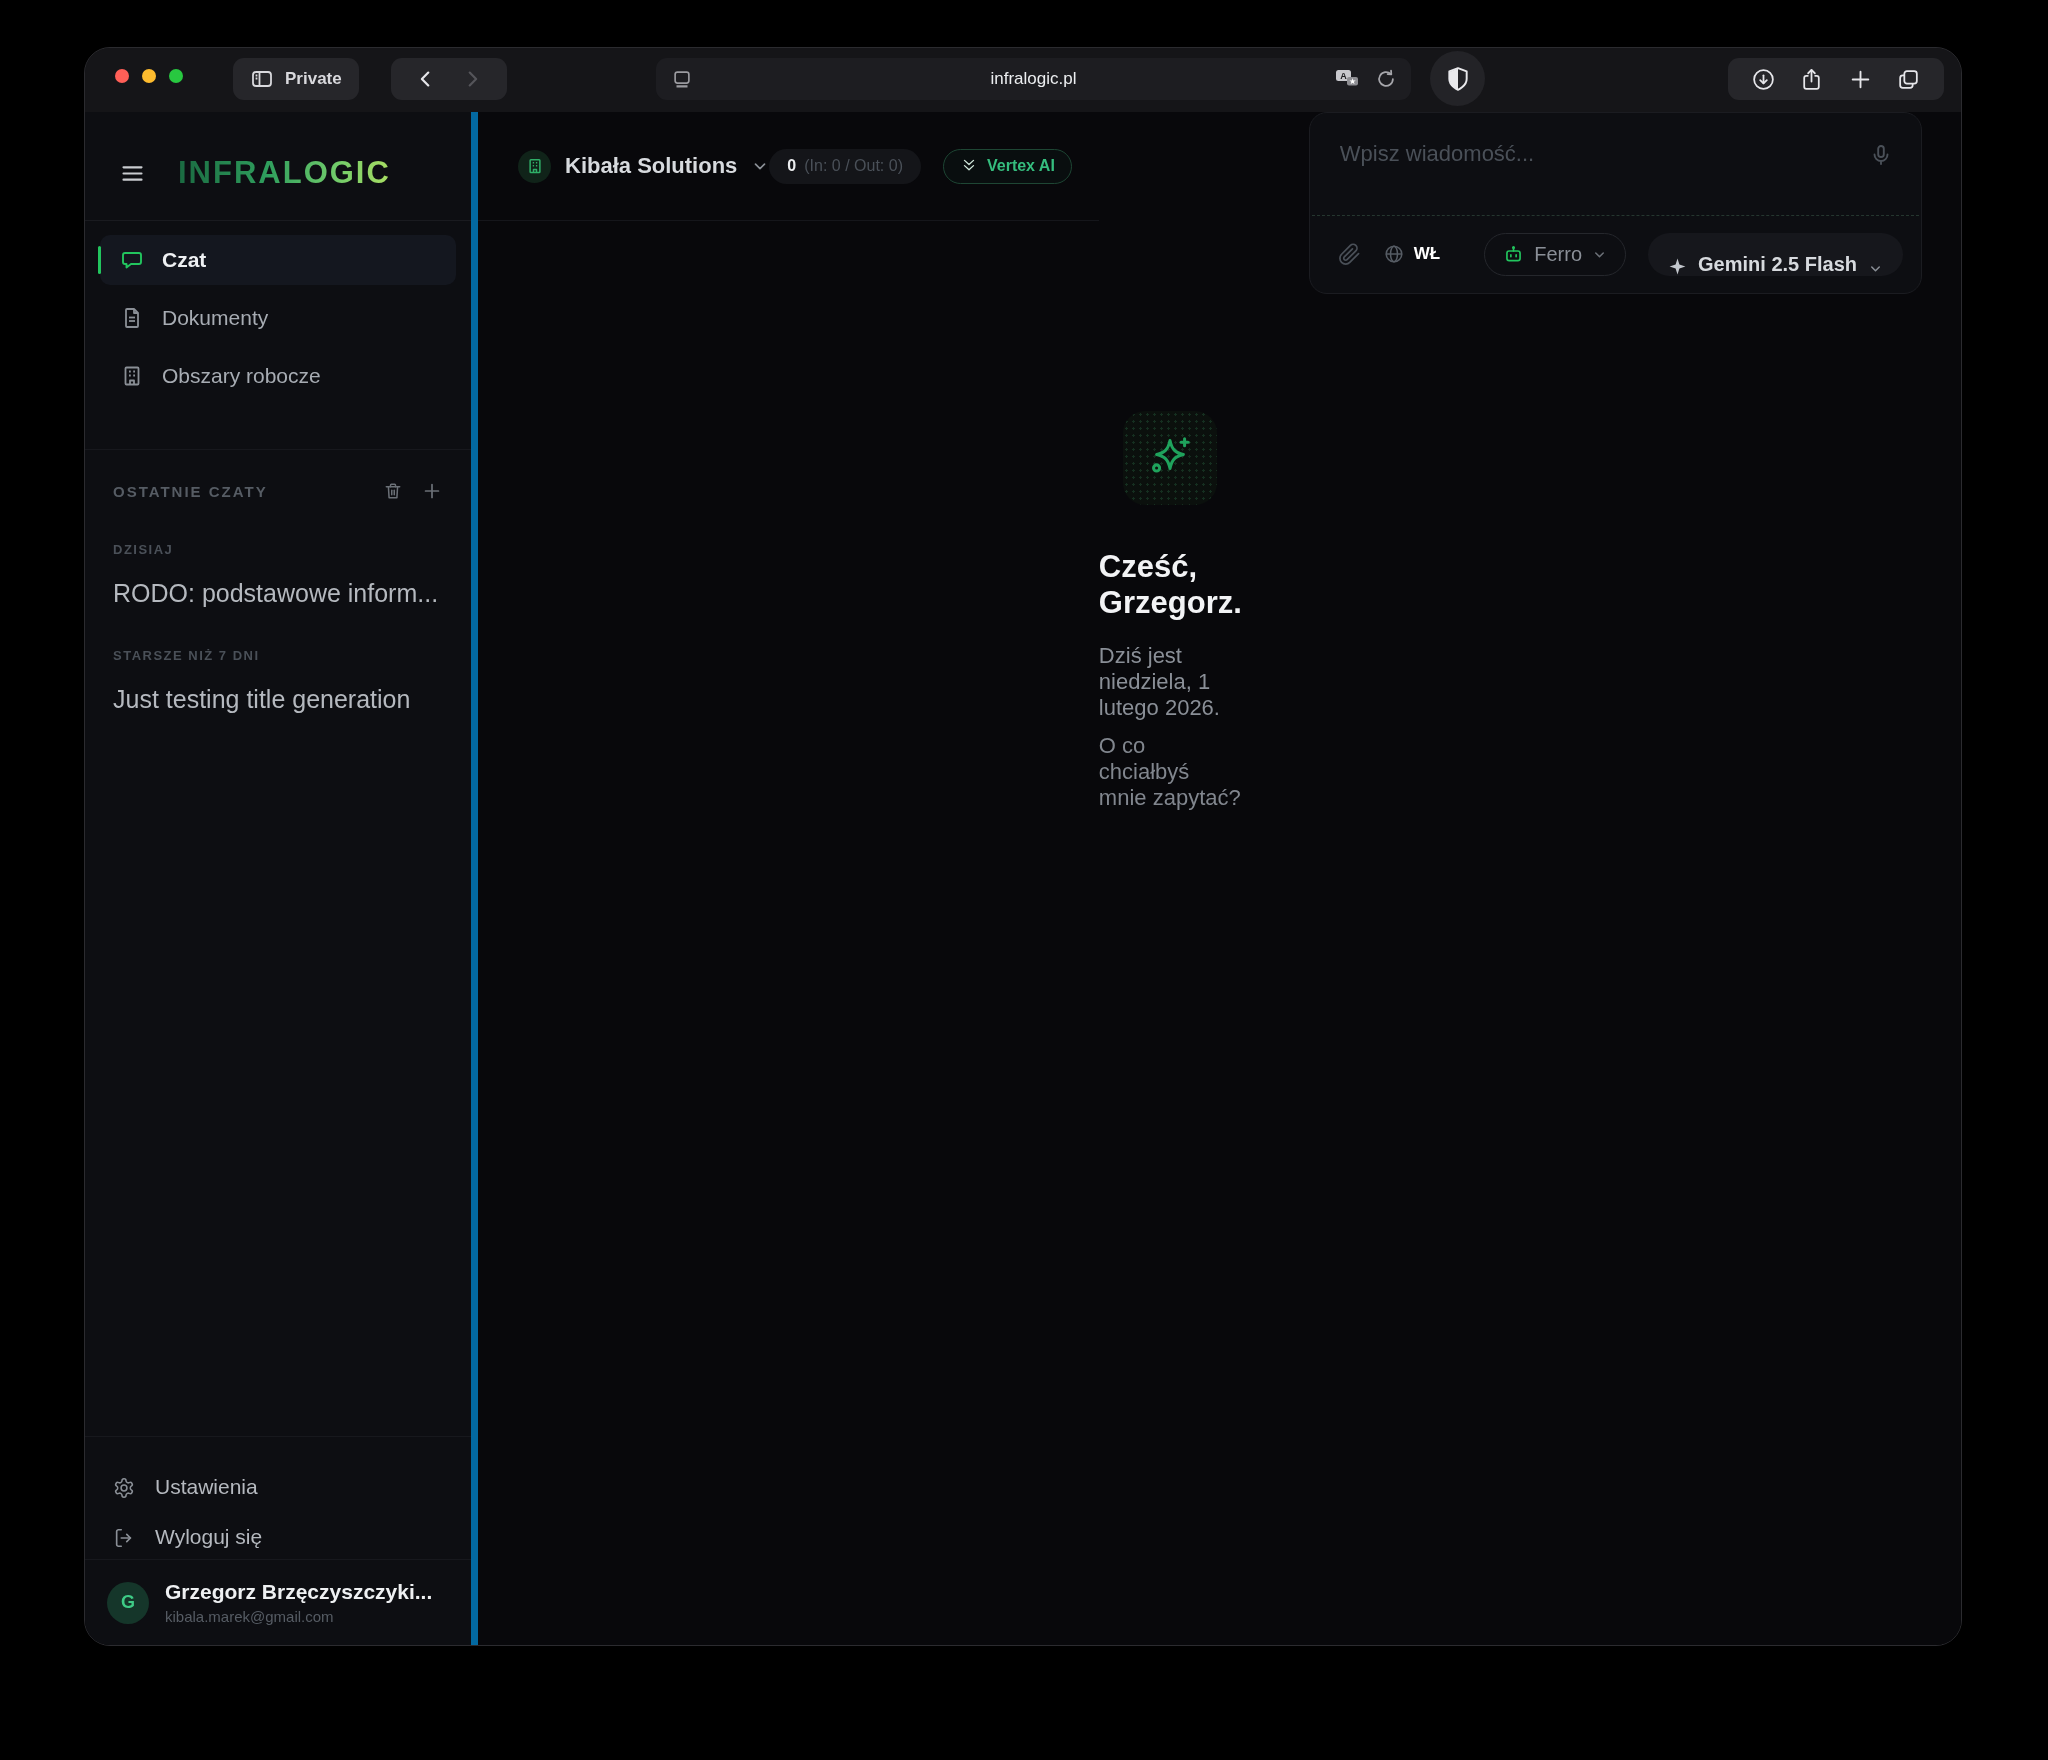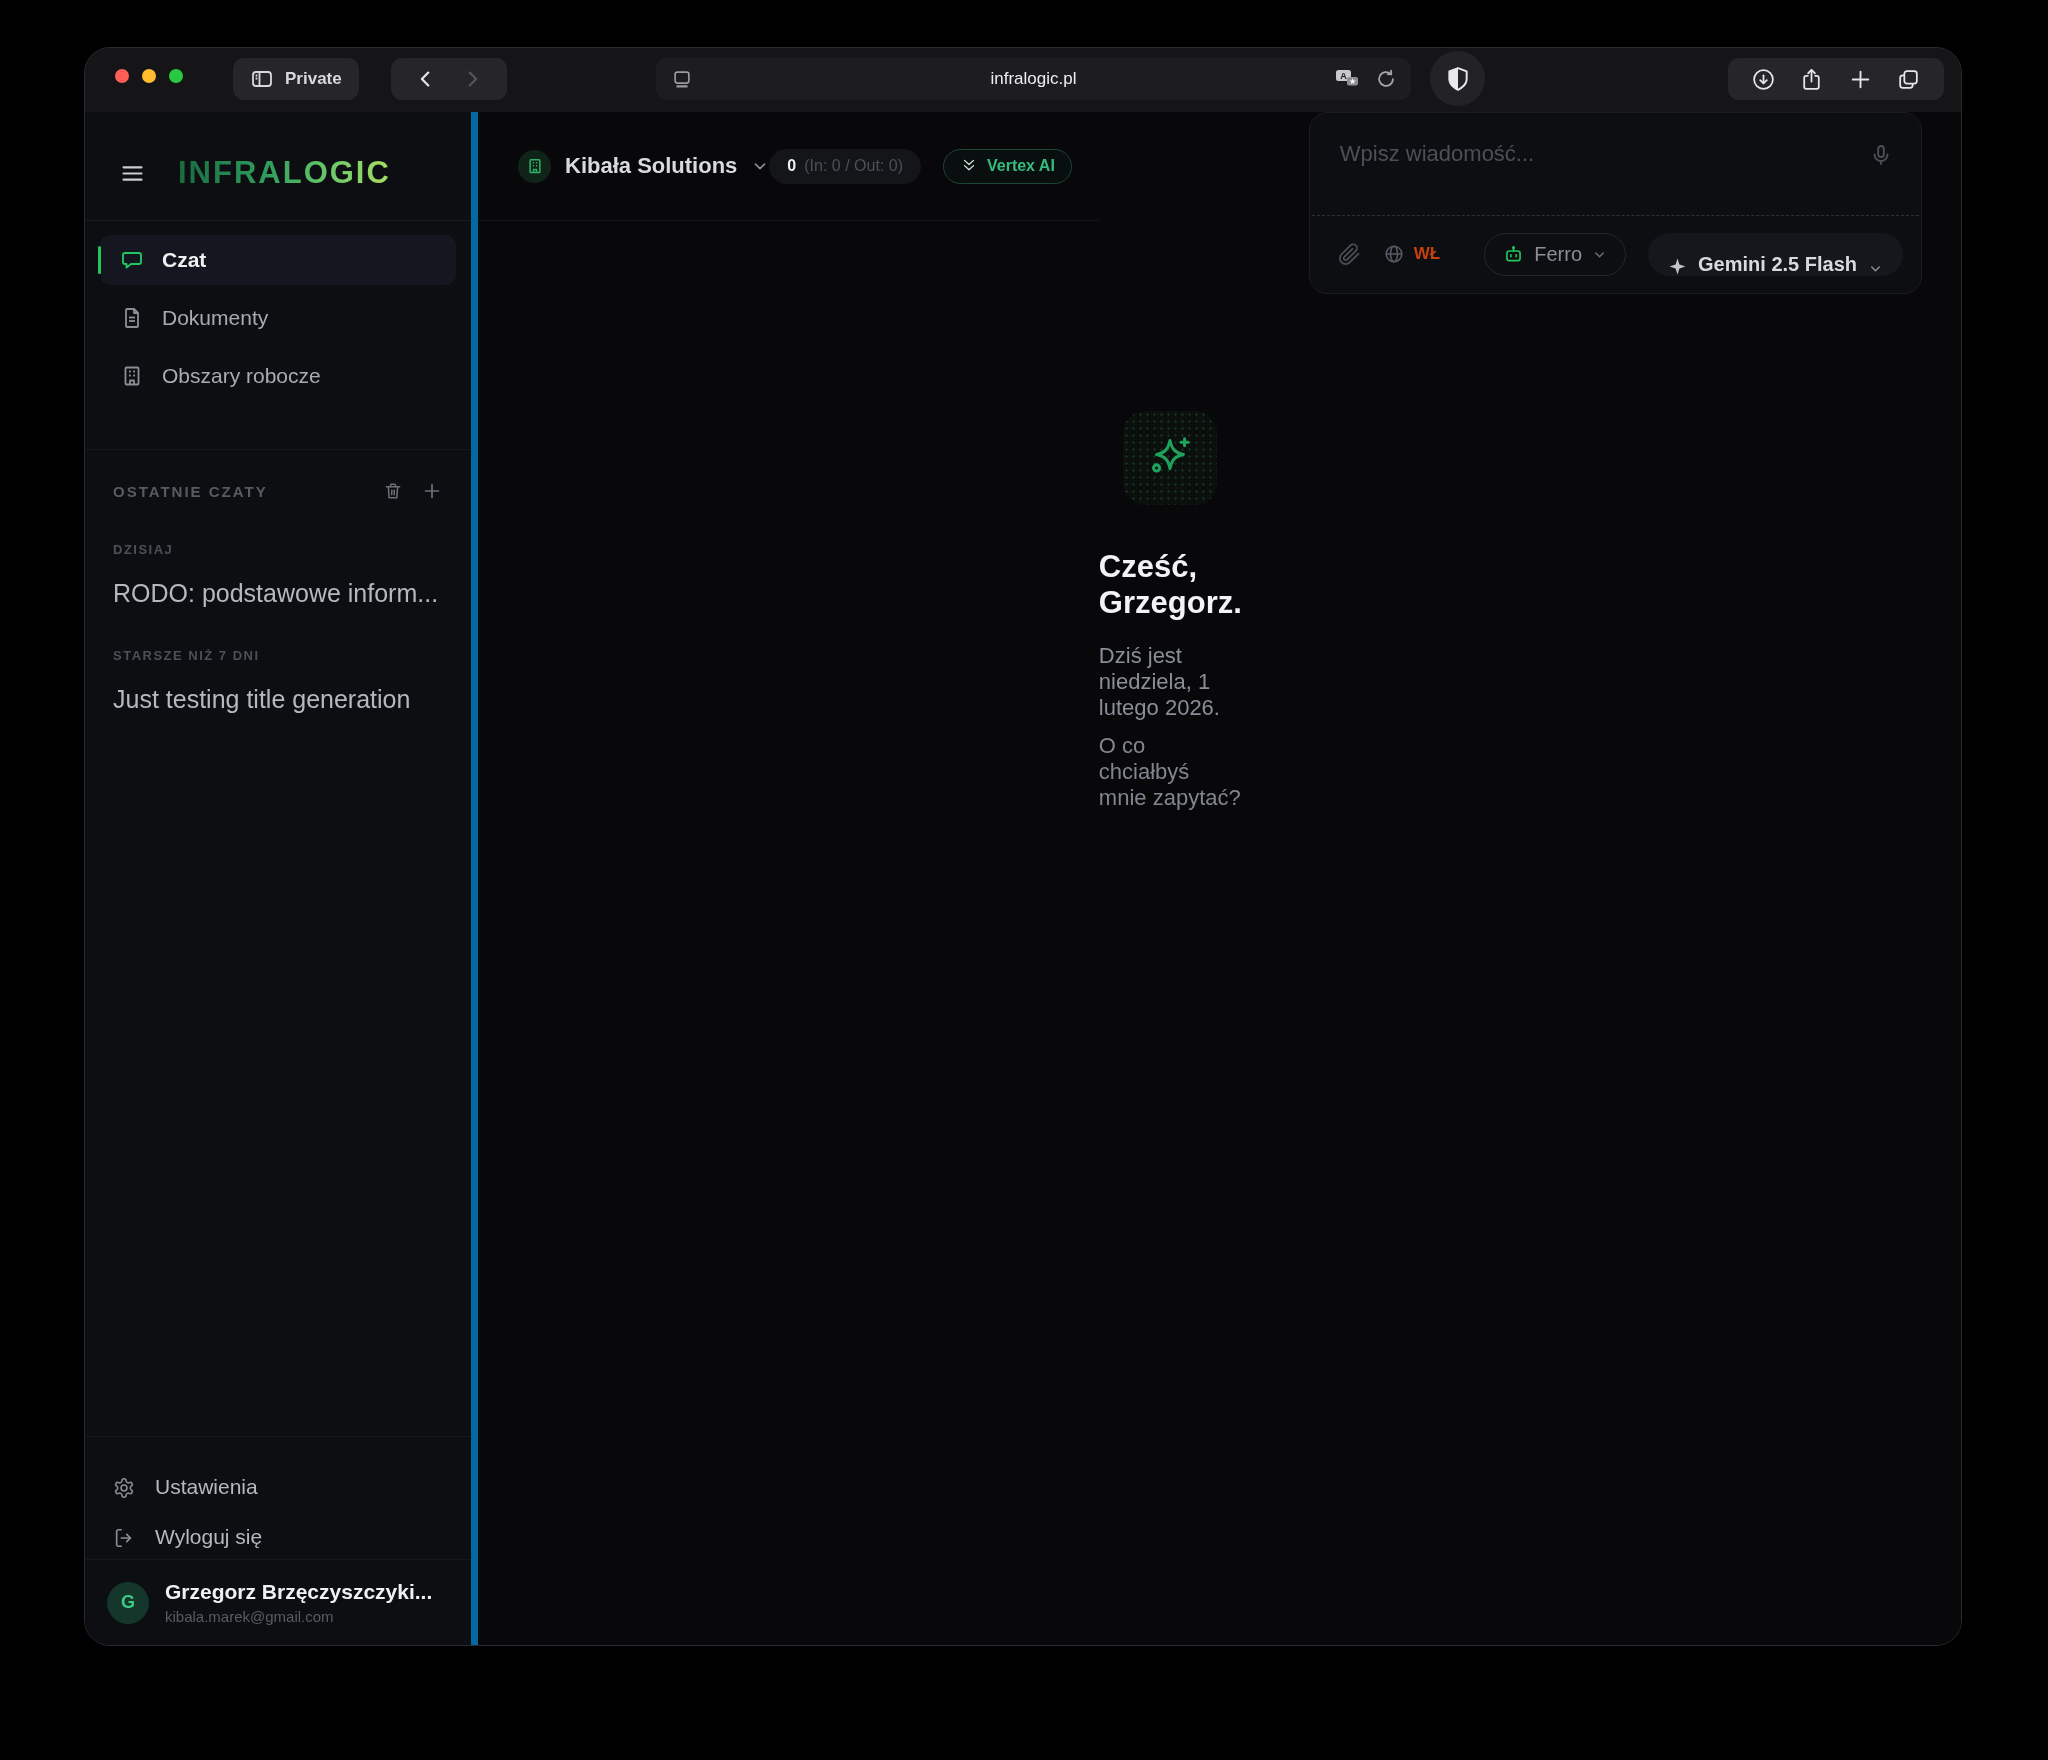--- a/index.html
+++ b/index.html
@@ -64,21 +64,21 @@
   .sub1{margin-top:22px;font-size:22px;color:#8a8f97}
   .sub2{margin-top:12px;font-size:22px;color:#81868e}
 
   .composer{flex:none;margin:0 62px 61px 67px;height:182px;background:#0d0e12;border:1px solid #1b1c21;border-radius:18px;display:flex;flex-direction:column}
   .comp-top{height:102px;display:flex;align-items:flex-start;padding:22px 28px 0 30px}
   .comp-top textarea{flex:1;height:66px;background:transparent;border:none;outline:none;resize:none;font-family:inherit;font-size:22px;color:#e8eaee;padding-top:6px}
   .comp-top textarea::placeholder{color:#4a5058}
   .mic{margin-top:8px;background:none;border:none;cursor:pointer}
   .comp-div{border-top:1px dashed rgba(82,130,104,.35);margin:0 2px}
   .comp-bottom{height:78px;display:flex;align-items:center;padding:0 18px 0 28px;gap:22px}
-  .web-toggle{display:flex;align-items:center;gap:9px;color:#c2410c;font-size:17px;font-weight:700;cursor:pointer}
+  .web-toggle{display:flex;align-items:center;gap:9px;color:#ffffff;font-size:17px;font-weight:700;cursor:pointer}
   .agent-pill{height:43px;border-radius:22px;border:1px solid #25272c;display:flex;align-items:center;gap:10px;padding:0 18px;background:transparent;cursor:pointer}
   .agent-pill span{font-size:20px;color:#8a8f97}
   .model-pill{height:43px;border-radius:22px;background:#16171c;border:none;display:flex;align-items:flex-end;gap:11px;padding:0 20px;cursor:pointer}
   .model-pill span{font-size:20px;font-weight:600;color:#d7dade}
 </style>
 </head>
 <body>
 
 <div class="window">
 

